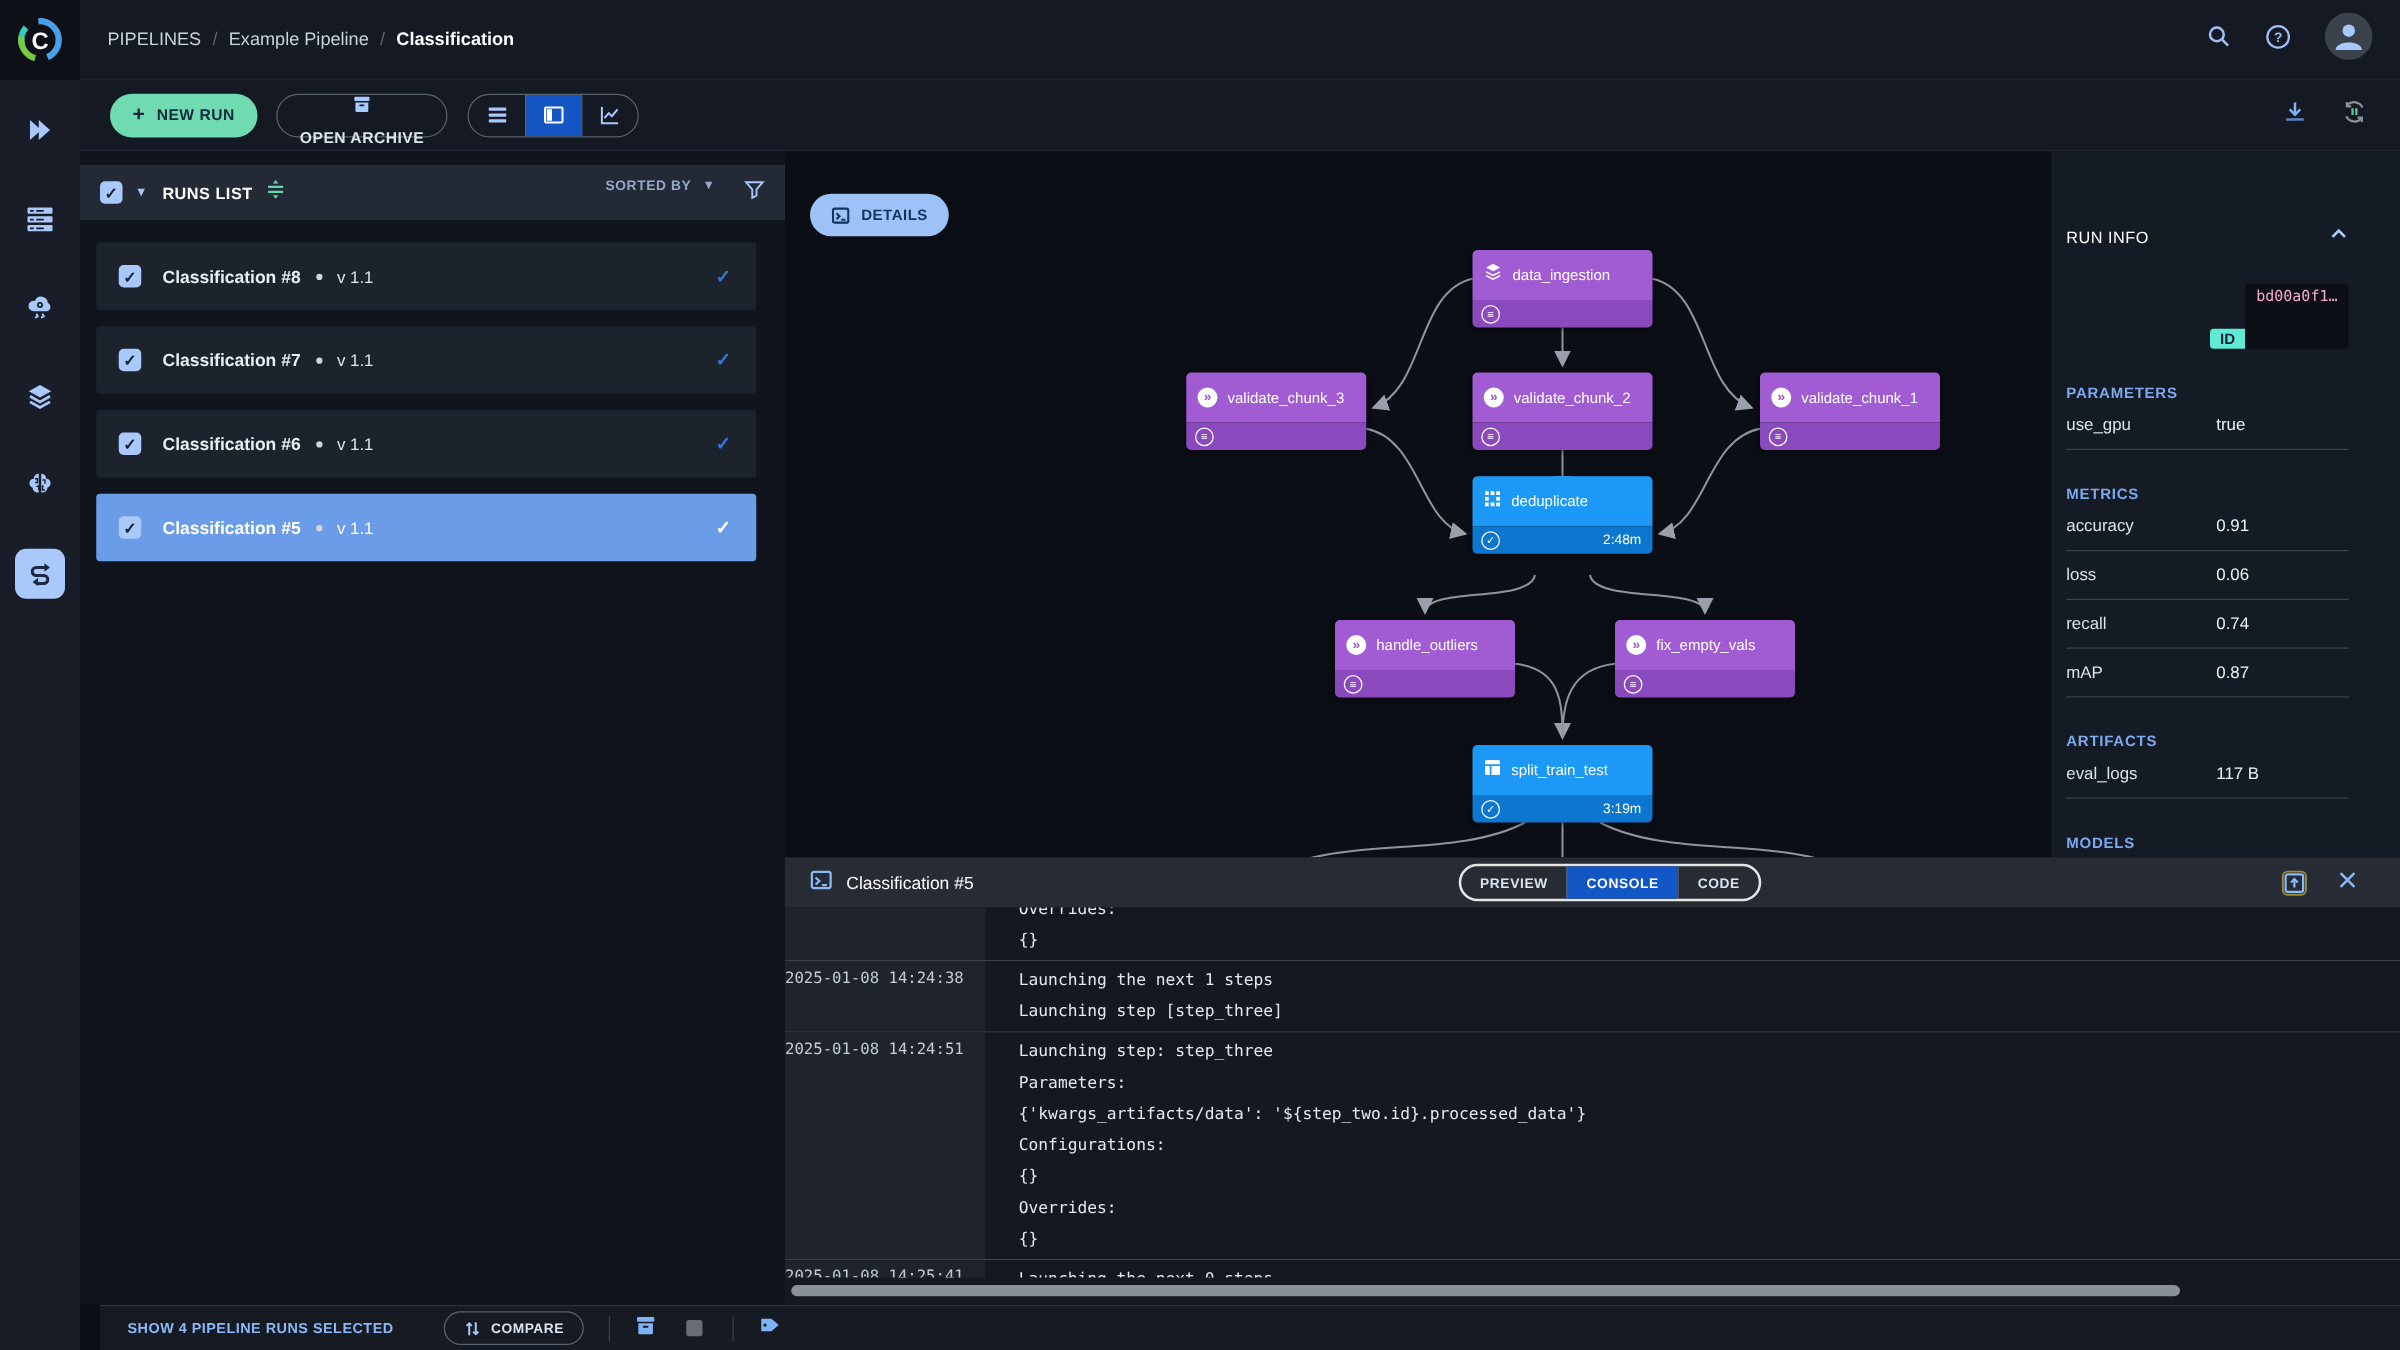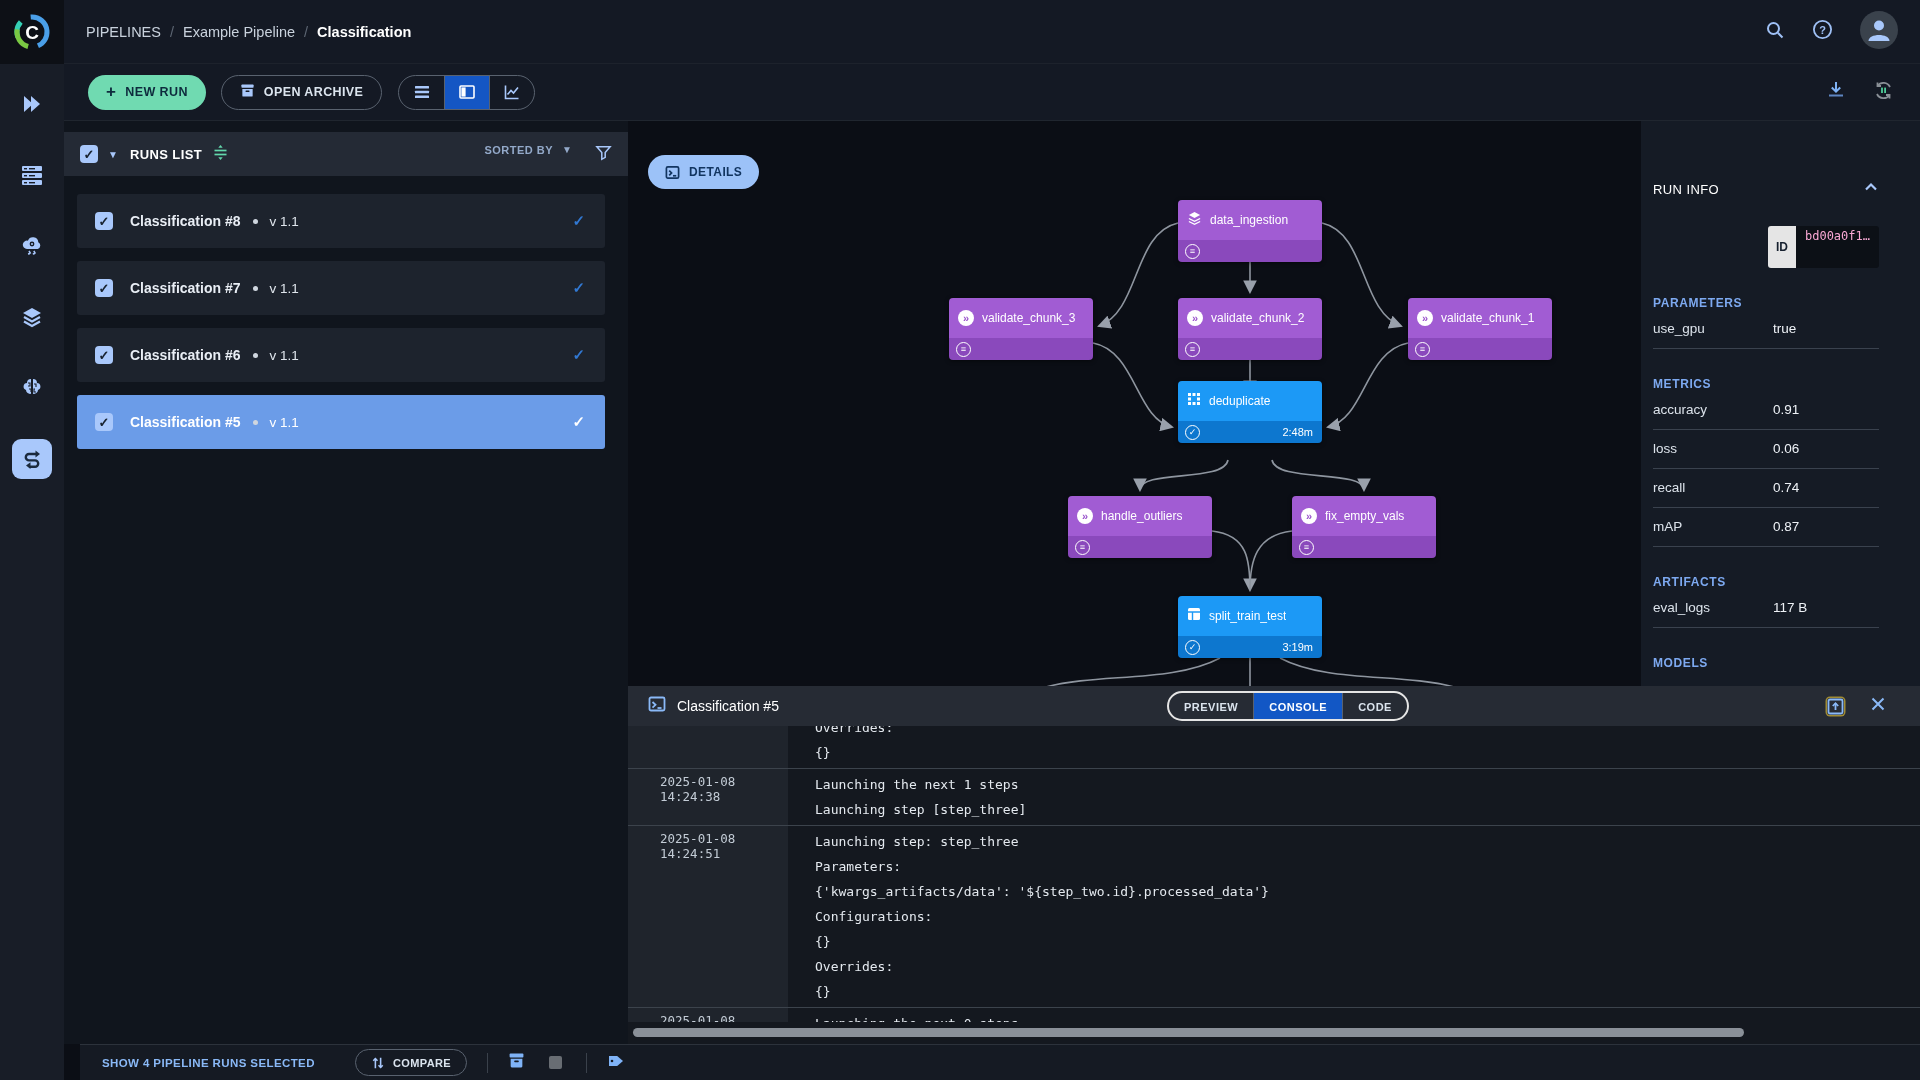--- a/index.html
+++ b/index.html
@@ -19,21 +19,21 @@
   #topbar { position:absolute; left:64px; top:0; width:1856px; height:64px; background:#141924; display:flex; align-items:center; border-bottom:1px solid #1d222c; }
   #breadcrumb { margin-left:22px; font-size:14.5px; color:#c9d2dd; display:flex; gap:9px; align-items:center; }
   #breadcrumb .sep { color:#5d6673; }
   #breadcrumb .crumb-last { color:#ffffff; font-weight:bold; }
   #topbar-right { margin-left:auto; margin-right:22px; display:flex; align-items:center; gap:27px; }
 
   
   #toolbar { position:absolute; left:64px; top:64px; width:1856px; height:57px; background:#141924; display:flex; align-items:center; border-bottom:1px solid #20262f; }
   .btn-pill { height:35px; border-radius:18px; display:flex; align-items:center; gap:9px; padding:0 18px; font-size:12.5px; font-weight:bold; letter-spacing:.4px; cursor:pointer; }
   #new-run-btn { background:#70dab1; color:#0e2b3d; margin-left:24px; }
-  #open-archive-btn { border:1px solid #59626f; color:#dbe4ee; margin-left:15px; }
+  #open-archive-btn { border:1px solid #59626f; color:#dbe4ee; margin-left:15px;flex-direction:column; }
   #view-toggle { margin-left:16px; display:flex; border:1px solid #59626f; border-radius:18px; overflow:hidden; height:35px; }
   .view-seg { width:45px; display:flex; align-items:center; justify-content:center; cursor:pointer; }
   .view-seg + .view-seg { border-left:1px solid #59626f; }
   .view-seg.active { background:#1456c4; }
   #toolbar-right { margin-left:auto; margin-right:26px; display:flex; gap:27px; align-items:center; }
 
   
   #runs-panel { position:absolute; left:64px; top:121px; width:564px; height:923px; background:#10151d; }
   #runs-header { position:absolute; top:11px; left:0; right:0; height:44px; background:#242a35; display:flex; align-items:center; padding:0 16px; gap:10px; }
   #runs-title { font-size:13px; font-weight:bold; color:#fff; letter-spacing:.4px; margin-left:2px; }
@@ -67,41 +67,41 @@
   .node.queued .circ { color:#9a55cc; }
   .foot-ic { width:15px; height:15px; border:1.5px solid #fff; border-radius:50%; color:#fff; font-size:9px; line-height:1; display:flex; align-items:center; justify-content:center; }
   .duration { margin-left:auto; font-size:11px; color:#fff; padding-right:2px; }
 
   
   #info-panel { position:absolute; left:1641px; top:121px; width:279px; height:565px; background:#151b25; padding:0 41px 0 12px; overflow:hidden; }
   #info-title-row { display:flex; align-items:center; margin-top:58px; }
   #info-title { font-size:13px; font-weight:normal; color:#fff; letter-spacing:.4px; }
   #info-collapse { margin-left:auto; cursor:pointer; }
   #id-row { display:flex; justify-content:flex-end; margin-top:27px; font-size:12px; }
-  #id-chip { background:#e5e5e5; color:#16202e; font-weight:bold; padding:14px 8px; border-radius:3px 0 0 3px; }
+  #id-chip { background:#5eead4; color:#16202e; font-weight:bold; padding:1px 8px; border-radius:3px 0 0 3px;margin-top:36px; }
   #id-value { background:#0c1016; color:#f9a8d4; font-family:"DejaVu Sans Mono", monospace; padding:3px 9px; border-radius:0 3px 3px 0; }
   .isec-title { color:#7da9f0; font-size:12px; font-weight:bold; letter-spacing:.6px; margin-top:28px; }
   .info-row { display:flex; padding:11px 0 12px; border-bottom:1px solid #3a424e; font-size:13.5px; }
   .info-row .k { width:120px; flex:none; color:#dce3eb; }
   .info-row .v { color:#eef2f7; }
   .ilink { display:block; margin-top:14px; color:#8ab9f7; font-size:13.5px; cursor:pointer; }
 
   
   #console-panel { position:absolute; left:628px; top:686px; width:1292px; height:358px; background:#14181f; z-index:10; }
   #console-header { position:relative; height:40px; background:#262b34; display:flex; align-items:center; padding-left:20px; gap:11px; }
   #console-title { font-size:14px; color:#ffffff; }
   #console-tabs { position:absolute; left:539px; top:5px; height:30px; display:flex; border:2px solid #e5e5e5; border-radius:15px; overflow:hidden; }
   .ctab { padding:0 15px; line-height:29px; font-size:11px; font-weight:bold; letter-spacing:.5px; color:#dbe4ee; cursor:pointer; }
   .ctab + .ctab { border-left:1px solid #59626f; }
   .ctab.active { background:#1257c5; color:#fff; }
   #console-header-right { position:absolute; right:34px; top:0; height:40px; display:flex; align-items:center; gap:26px; }
   #console-body { position:absolute; top:40px; bottom:22px; left:0; right:0; overflow:hidden; font-family:"DejaVu Sans Mono", monospace; }
   .crow { display:flex; border-top:1px solid #3c434c; }
   .crow:first-child { border-top:none; margin-top:-14px; }
-  .cts { width:160px; flex:none; background:#1f242c; color:#c3ccd6; font-size:12.5px; padding:5px 0 0 32px; }
+  .cts { width:160px; flex:none; background:#1f242c; color:#c3ccd6; font-size:12.5px; padding:5px 0 0 0; }
   .clines { flex:1; background:#14181f; padding:3px 0 3px 27px; }
   .cline { font-size:13px; color:#e4e9ef; line-height:25px; white-space:pre; }
   #console-scrollbar { position:absolute; bottom:6px; left:0; right:0; height:10px; }
   #console-scroll-thumb { position:absolute; left:5px; width:86%; height:9px; background:#8a9098; border-radius:5px; cursor:pointer; }
 
   
   #footer-bar { position:absolute; left:80px; top:1044px; width:1856px; height:36px; background:#151a23; border-top:1px solid #2c323b; display:flex; align-items:center; z-index:20; }
   #selection-label { margin-left:22px; font-size:11.5px; font-weight:bold; letter-spacing:.4px; color:#8ab9f7; }
   #compare-btn { height:27px; border:1px solid #59626f; border-radius:14px; display:flex; align-items:center; gap:8px; padding:0 15px; margin-left:40px; font-size:11px; font-weight:bold; letter-spacing:.4px; color:#dbe4ee; cursor:pointer; }
   .vdiv { width:1px; height:20px; background:#3a414b; margin:0 20px; }

